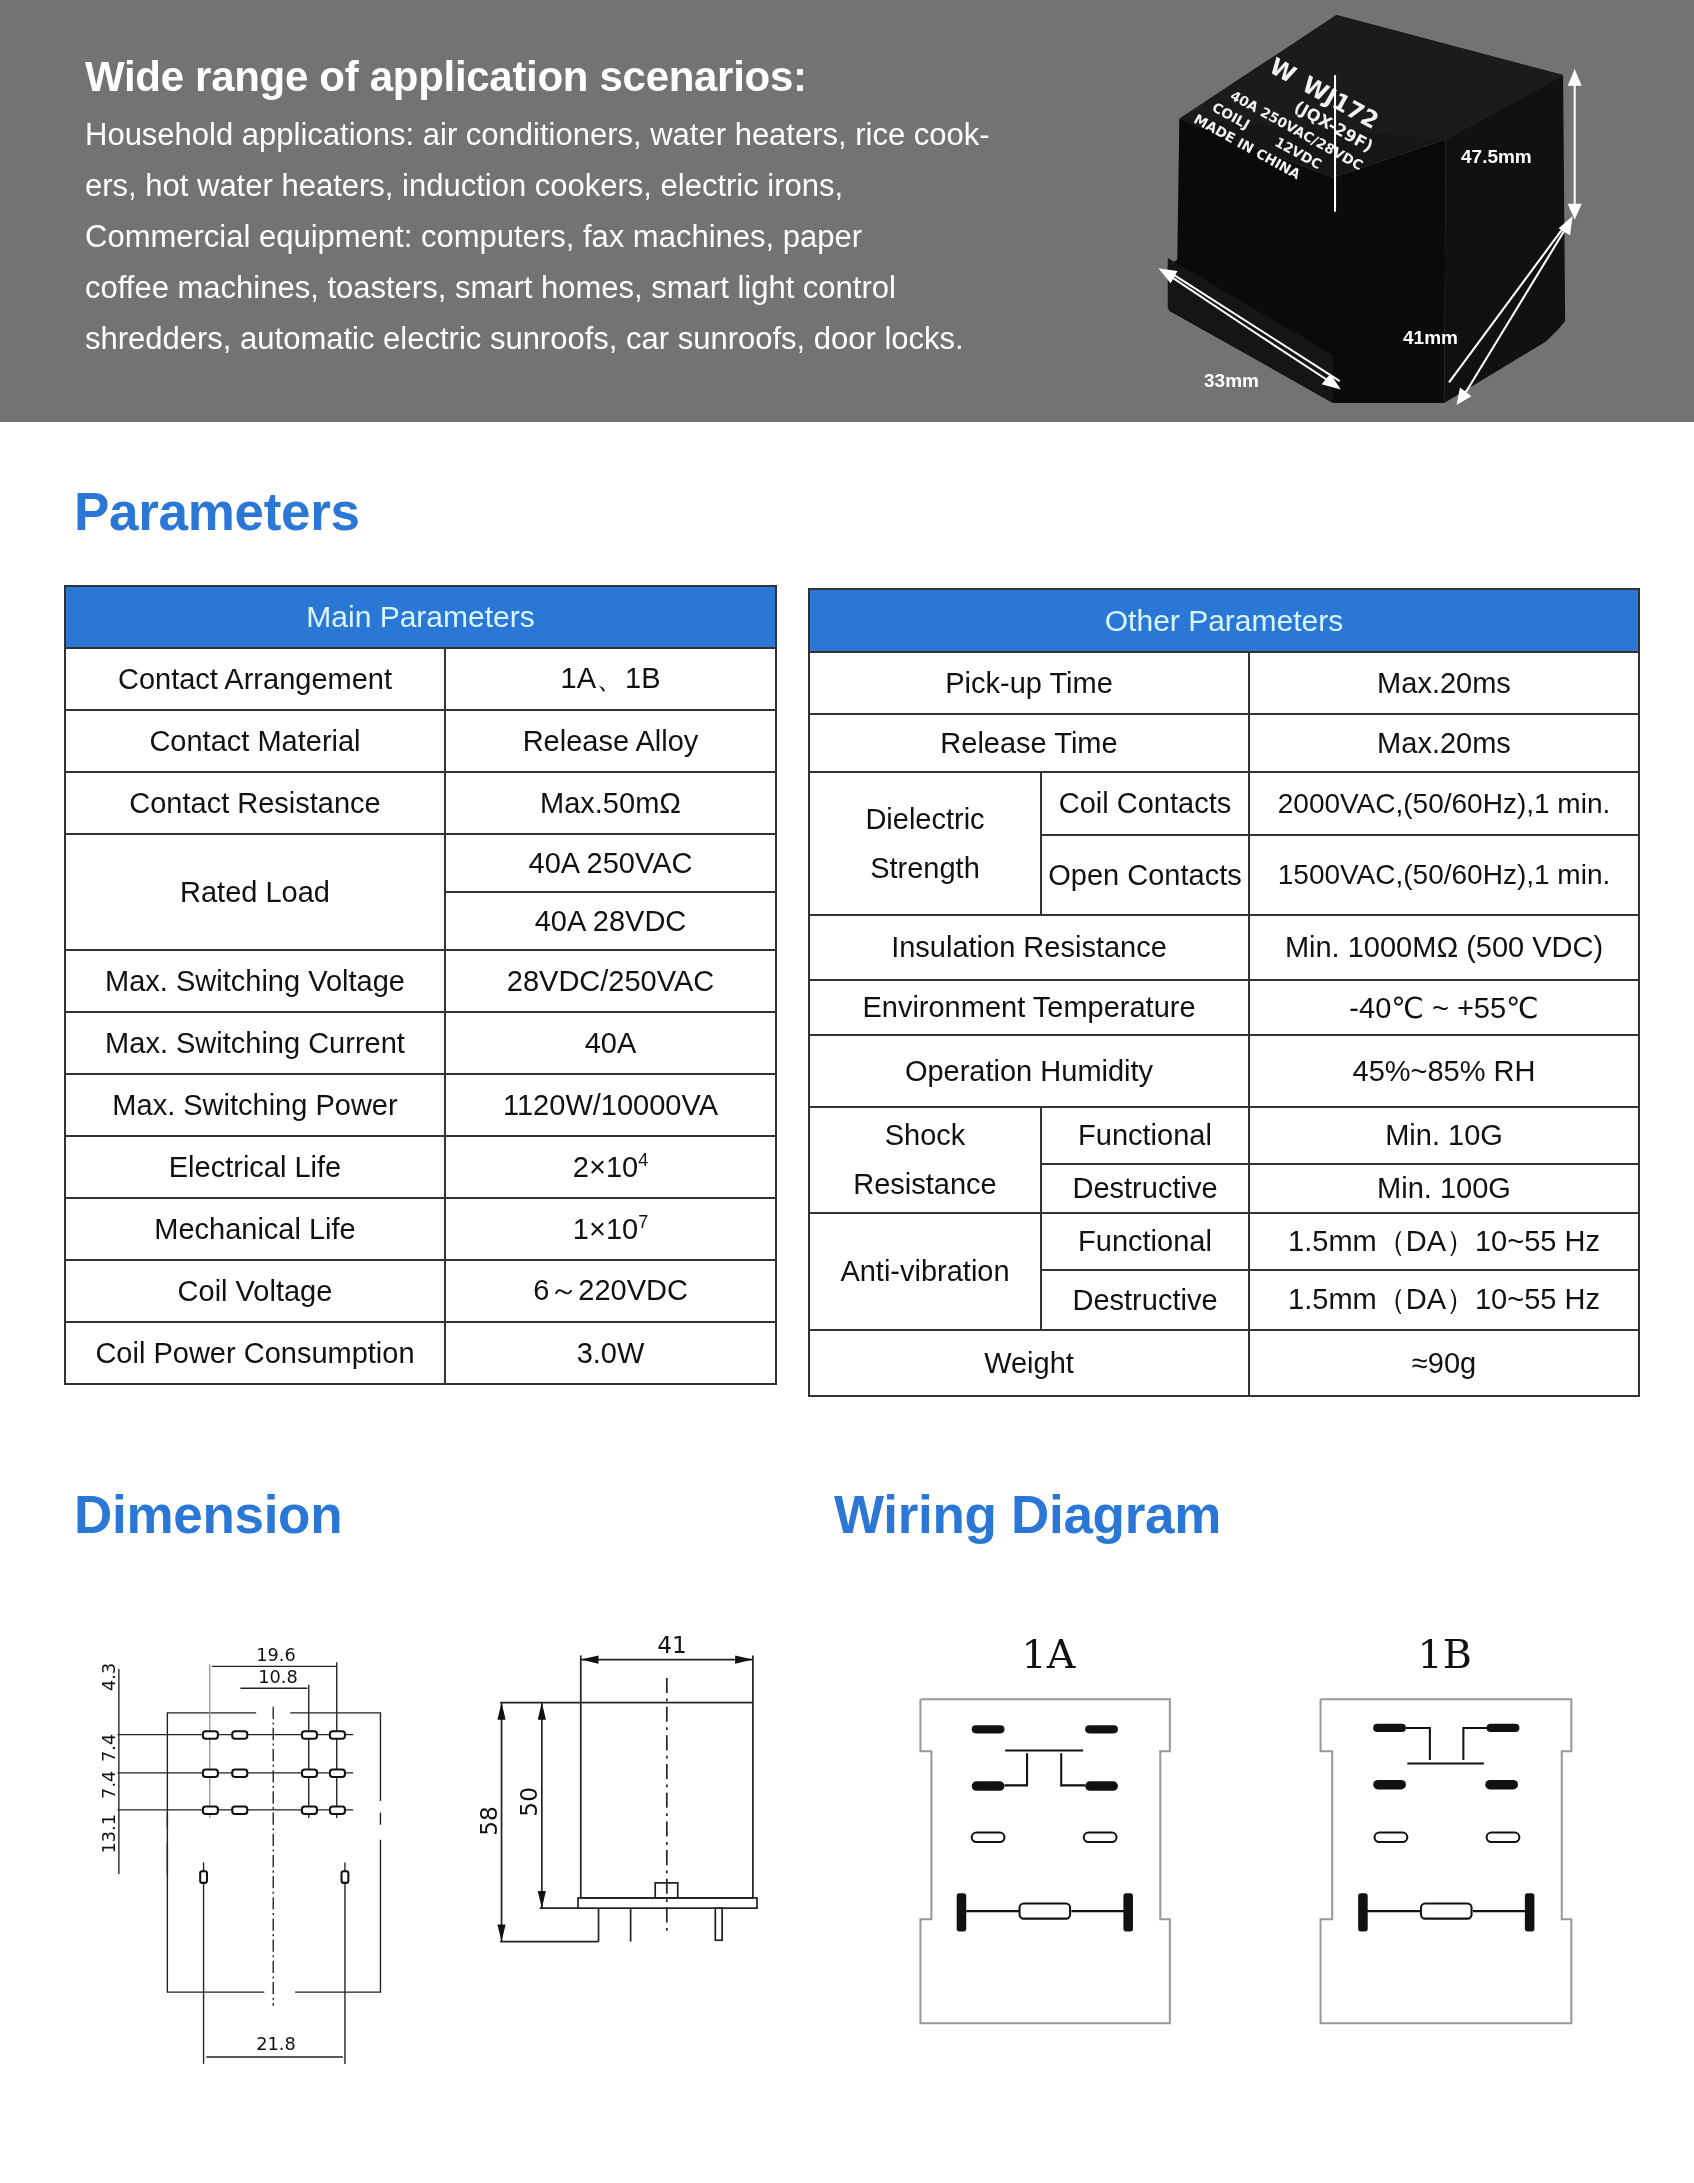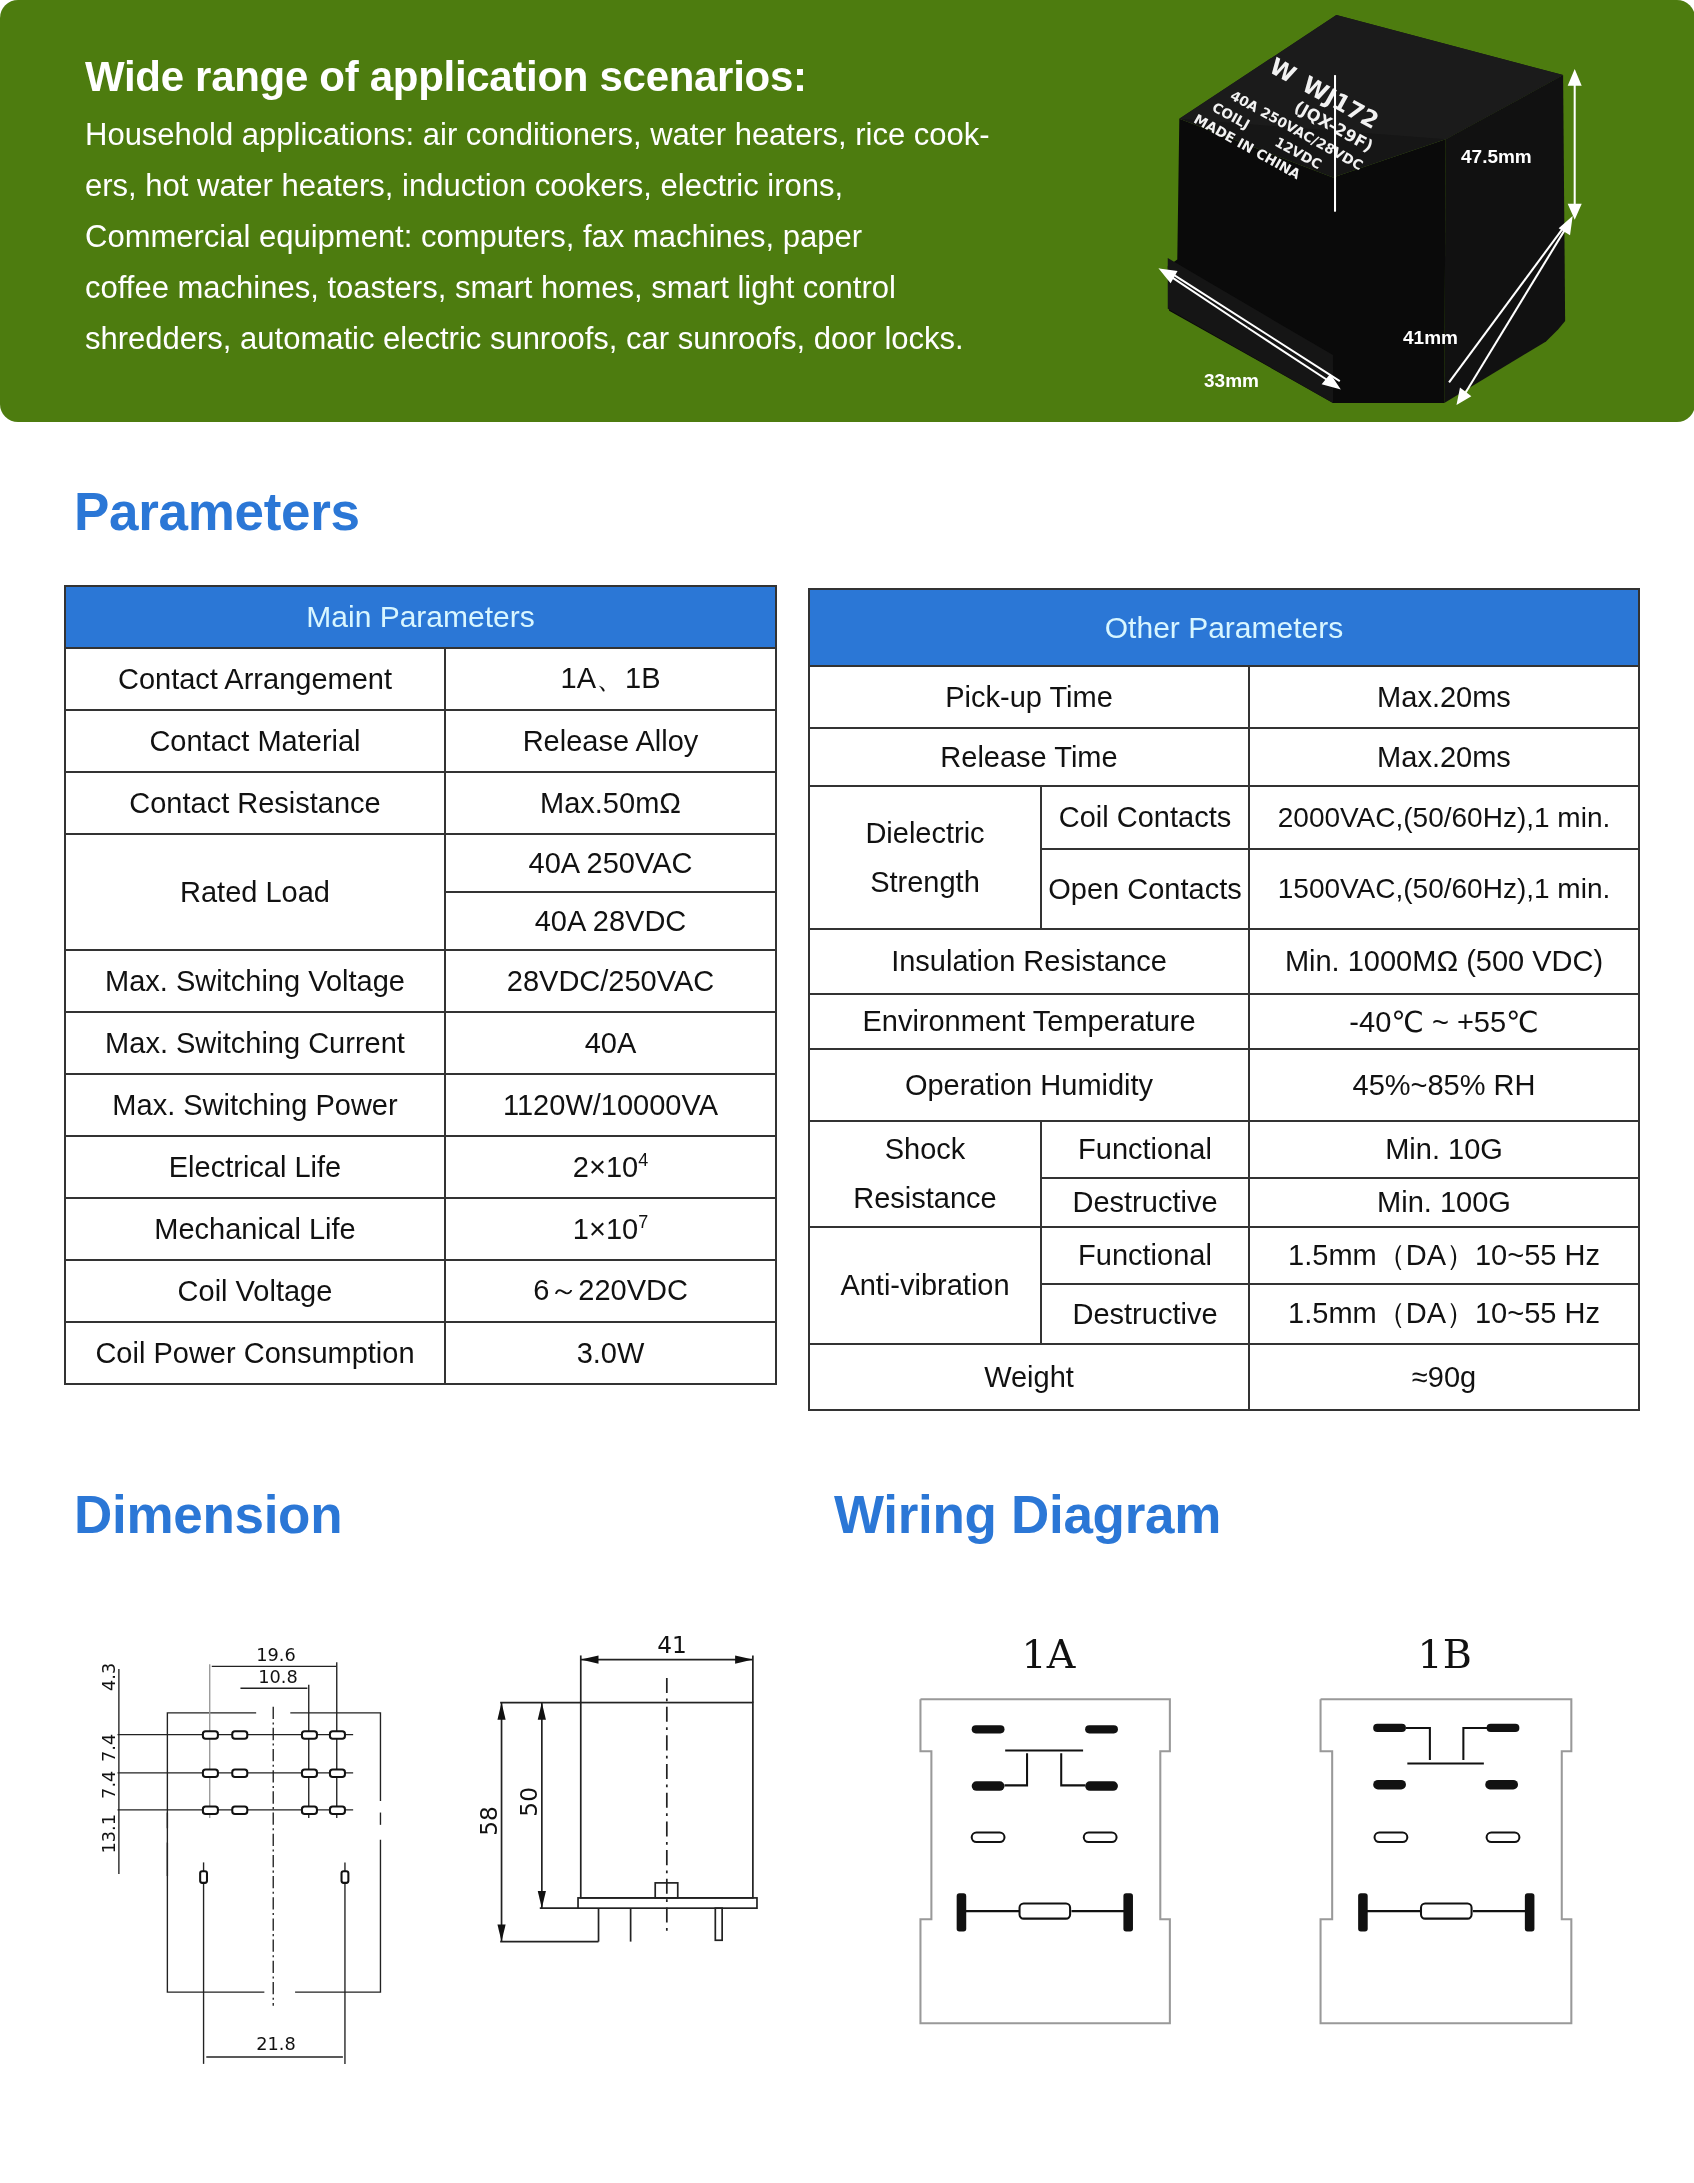--- a/index.html
+++ b/index.html
@@ -1,20 +1,20 @@
 <!DOCTYPE html>
 <html style="font-size:11px"><head>
 <meta charset="utf-8">
 <style>
   * { box-sizing: border-box; margin: 0; padding: 0; }
   html, body { width: 1695px; height: 2183px; background: #ffffff; overflow: hidden; }
   body { position: relative; font-family: "Liberation Sans", "DejaVu Sans", sans-serif; color: #111; }
 
   
-  .banner { position: absolute; left: 0; top: 0; width: 1695px; height: 422px; background: #4d7c0f; border-radius: 18px; }
+  .banner { position: absolute; left: 0; top: 0; width: 1695px; height: 422px; background: #737373; }
   .banner-title { position: absolute; left: 85px; top: 53px; color: #fff; font-weight: bold; font-size: 42px; letter-spacing: -0.3px; }
   .banner-body { position: absolute; left: 85px; top: 109px; width: 970px; color: #fff; font-size: 31px; line-height: 51px; }
   .banner-body span { display: block; white-space: nowrap; }
 
   .product { position: absolute; left: 1128px; top: 0; width: 567px; height: 422px; }
   .product svg { width: 567px; height: 422px; display: block; }
   .dim-label { position: absolute; color: #fff; font-weight: bold; font-size: 19px; }
 
   
   .section-title { position: absolute; color: #2b77d6; font-weight: bold; font-size: 53px; letter-spacing: -0.3px; }
@@ -156,21 +156,21 @@
 </tbody>
   </table>
 
 <table class="spec other-table">
   <colgroup>
       <col style="width:232px">
       <col style="width:208px">
       <col style="width:390px">
     </colgroup>
   <tbody>
-      <tr style="height:77px">
+      <tr style="height:63px">
     <th colspan="3">Other Parameters</th>
   </tr>
   <tr style="height:62px">
     <td colspan="2">Pick-up Time</td>
     <td>Max.20ms</td>
   </tr>
   <tr style="height:58px">
     <td colspan="2">Release Time</td>
     <td>Max.20ms</td>
   </tr>

